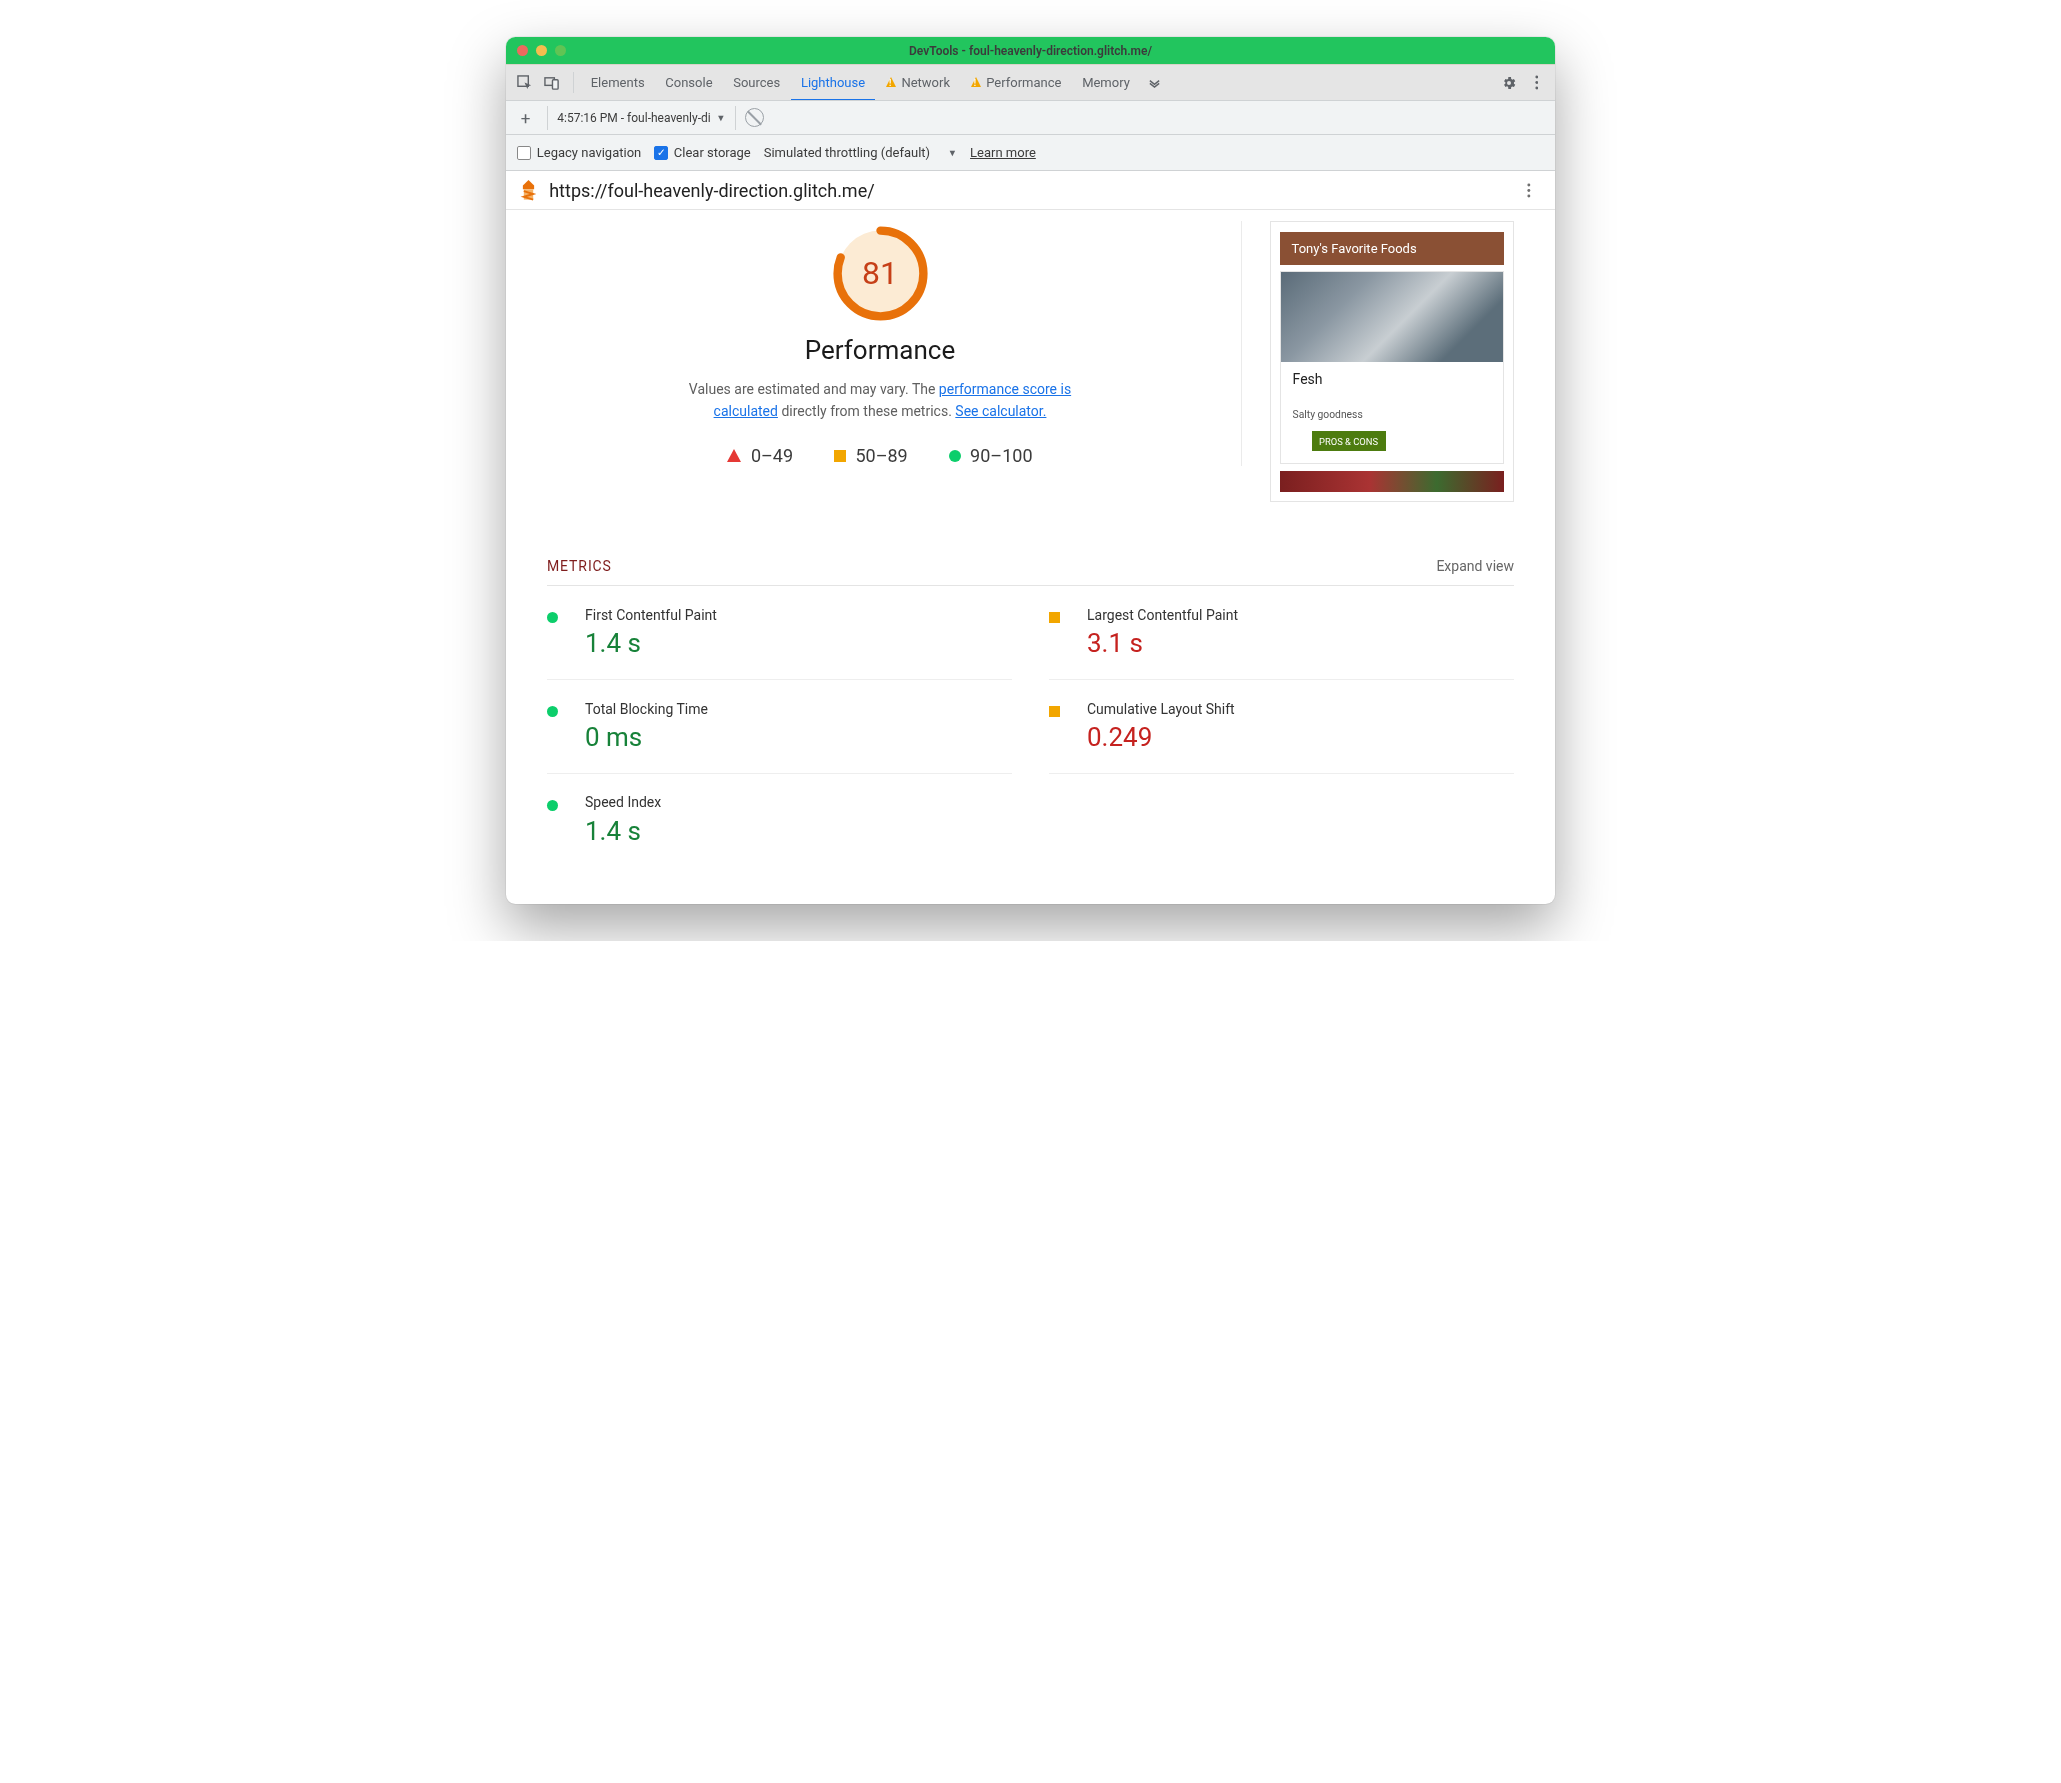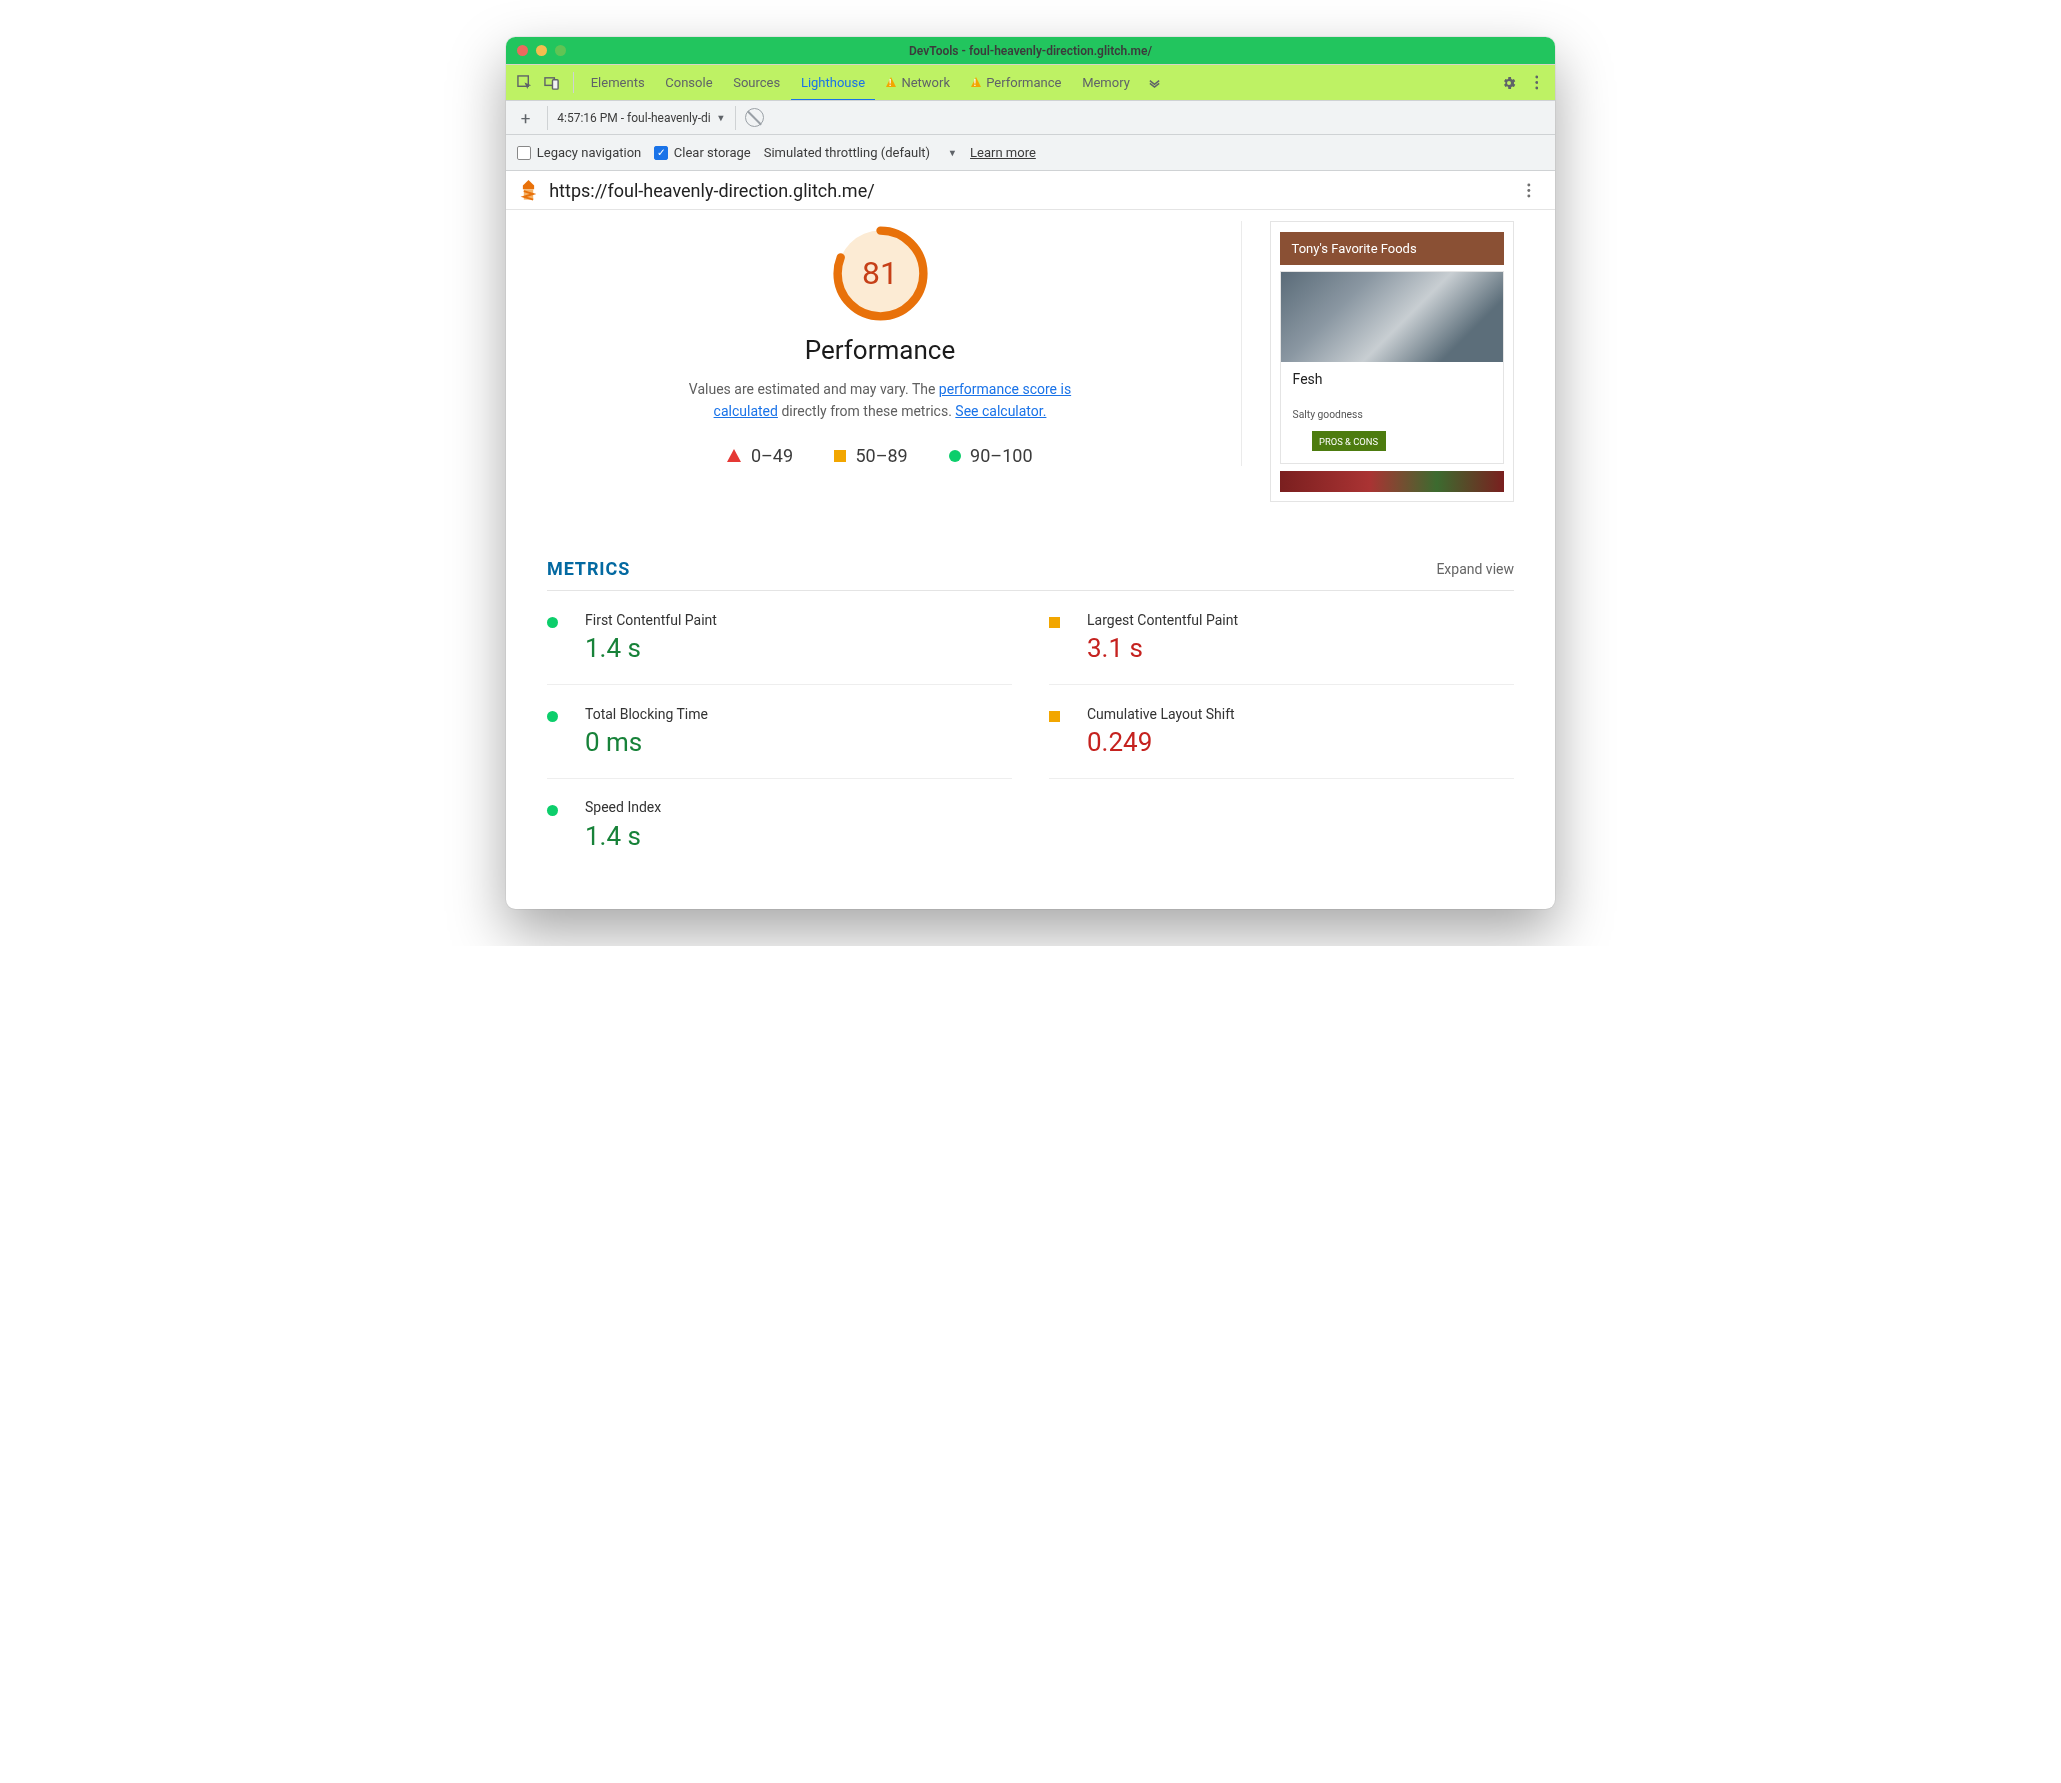--- a/index.html
+++ b/index.html
@@ -34,21 +34,21 @@
   .tl { width: 11.2px; height: 11.2px; border-radius: 50%; }
   .tl.red { background:#ec6a5e; }
   .tl.yellow { background:#f5bd4f; }
   .tl.green { background:#61c454; }
   .titlebar-title {
     position: absolute; left:0; right:0; text-align:center;
     font-size: 12px; font-weight:600; color:#3b3b3b;
   }
   .toolbar {
     display:flex; align-items:center;
-    height: 36px; background:#bef264; border-bottom:0.9px solid #cfd2d4;
+    height: 36px; background:#e5e5e5; border-bottom:0.9px solid #cfd2d4;
     padding: 0 5.6px; gap: 1.9px;
   }
   .tb-icon { width:26px; height:26px; display:flex; align-items:center; justify-content:center; color:#5f6368; border-radius:3.7px; }
   .tb-sep { width:0.9px; height:20.6px; background:#cfd2d4; margin:0 5.6px; }
   .tab { padding: 0 9.4px; height:34px; display:flex; align-items:center; gap:5.6px; color:#5f6368; font-size:13px; border-bottom:1.9px solid transparent; }
   .tab.active { color:#1a73e8; border-bottom-color:#1a73e8; }
   .warn-tri {
     width:0;height:0;border-left:5.6px solid transparent;border-right:5.6px solid transparent;border-bottom:10.3px solid #f2a600; position:relative;
   }
   .warn-tri::after{content:"!";position:absolute;left:-1.9px;top:0.9px;color:#fff;font-size:8.4px;font-weight:700;}
@@ -99,21 +99,21 @@
   .preview-col{width:244px;padding:9.4px;border:0.9px solid #e4e4e4;margin-left:28px;}
   .preview-header{background:#8a5034;color:#fff;font-size:13px;padding:9.4px 11.2px;margin-bottom:5.6px;}
   .card{border:0.9px solid #e4e4e4;background:#fff;}
   .card-img{height:90px;background:linear-gradient(135deg,#5a6b78 0%,#8a97a2 30%,#c8ced2 55%,#5c6e7a 80%);}
   .card-body{padding:9.4px 11.2px 11.2px;}
   .card-title{font-size:14px;color:#222;margin-bottom:21px;}
   .card-sub{font-size:10.3px;color:#555;margin-bottom:9.4px;}
   .card-btn{display:inline-block;background:#4d7c0f;color:#fff;font-size:9.4px;font-weight:400;padding:4.7px 7.5px;margin-left:19px;}
   .card-strip{height:20.6px;margin-top:7.5px;background:linear-gradient(90deg,#7a1f1f,#a33 40%,#3c6b2f 70%,#7a1f1f);}
   .metrics-head{display:flex;align-items:center;justify-content:space-between;margin-top:56px;padding-bottom:11.2px;border-bottom:0.9px solid #e4e4e4;}
-  .metrics-title{font-size:18px;letter-spacing:0.9px;color:#0369a1;font-weight:700;}
+  .metrics-title{font-size:14px;letter-spacing:0.9px;color:#7f1d1d;font-weight:400;}
   .expand{font-size:14px;color:#666;}
   .metrics-grid{display:grid;grid-template-columns:1fr 1fr;column-gap:37px;}
   .metric{padding:20.6px 0 20.6px 19px;border-bottom:0.9px solid #eee;position:relative;}
   .metric .ind{position:absolute;left:0;top:26px;width:11.2px;height:11.2px;}
   .ind.green{border-radius:50%;background:#0cce6b;}
   .ind.amber{background:#f2a600;}
   .metric-name{font-size:14px;color:#333;margin-left:19px;margin-bottom:5.6px;}
   .metric-val{font-size:26px;margin-left:19px;}
   .val-green{color:#178239;}
   .val-red{color:#c5221f;}

